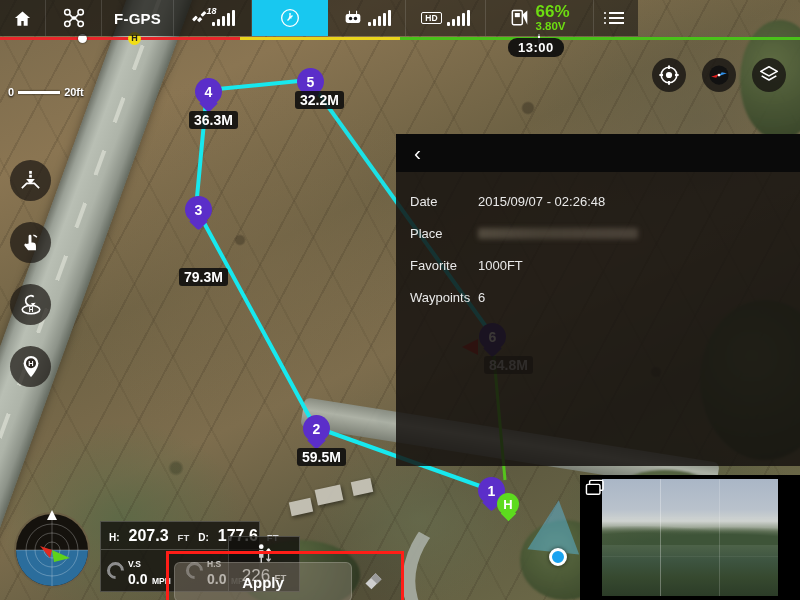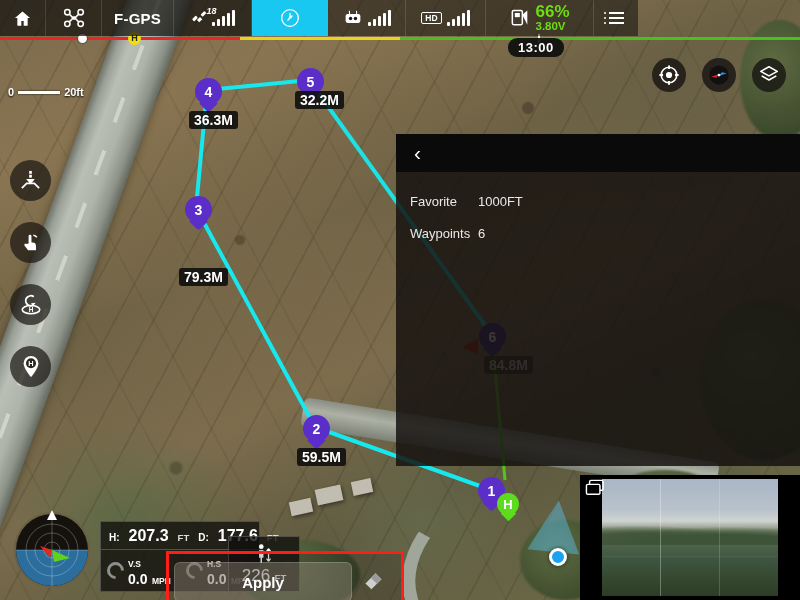--- a/index.html
+++ b/index.html
@@ -630,20 +630,28 @@
       </svg>
     </div>
   </div>
 
   <div id="panel">
     <div class="ph">
       <div class="back">‹</div>
     </div>
     <div class="pbody">
       <div class="pdetail" id="details">
+          <div class="drow">
+            <span class="dk">Date</span>
+            <span class="dv">2015/09/07 - 02:26:48</span>
+          </div>
+          <div class="drow">
+            <span class="dk">Place</span>
+            <span class="dv-blur"></span>
+          </div>
           <div class="drow">
             <span class="dk">Favorite</span>
             <span class="dv">1000FT</span>
           </div>
           <div class="drow">
             <span class="dk">Waypoints</span>
             <span class="dv">6</span>
           </div>
         </div>
     </div>

